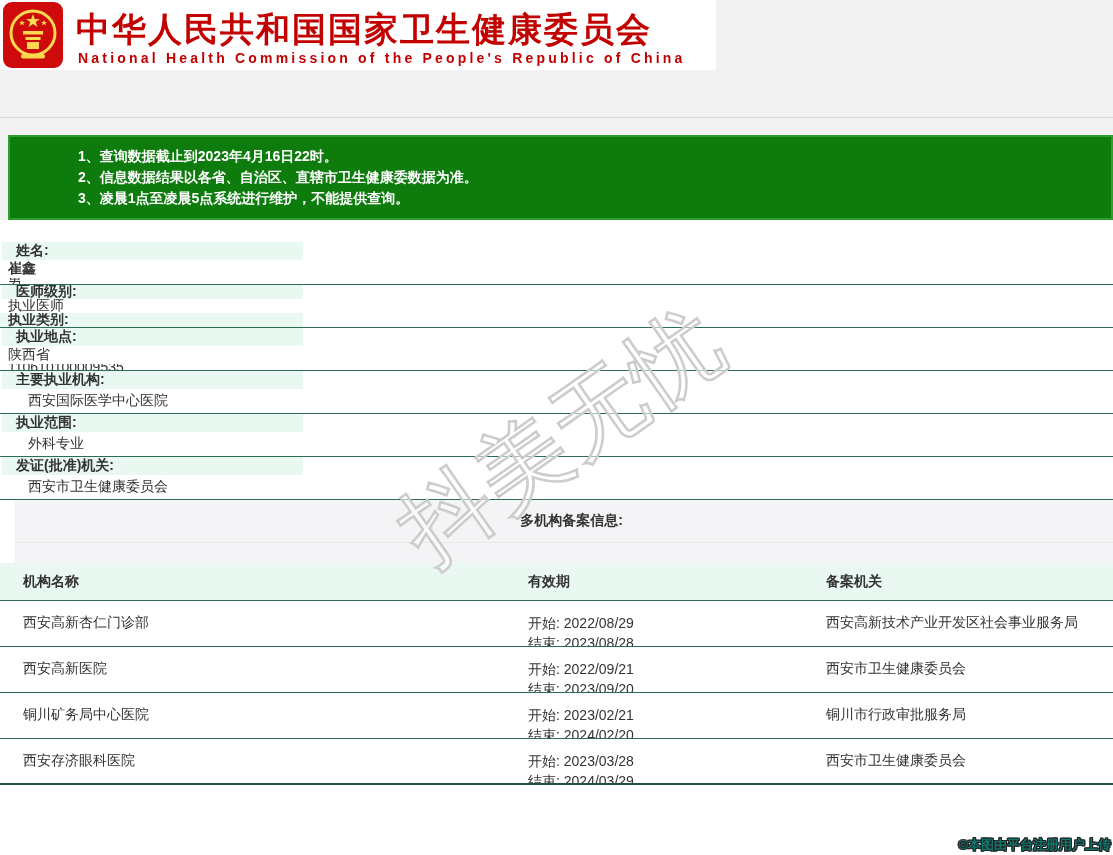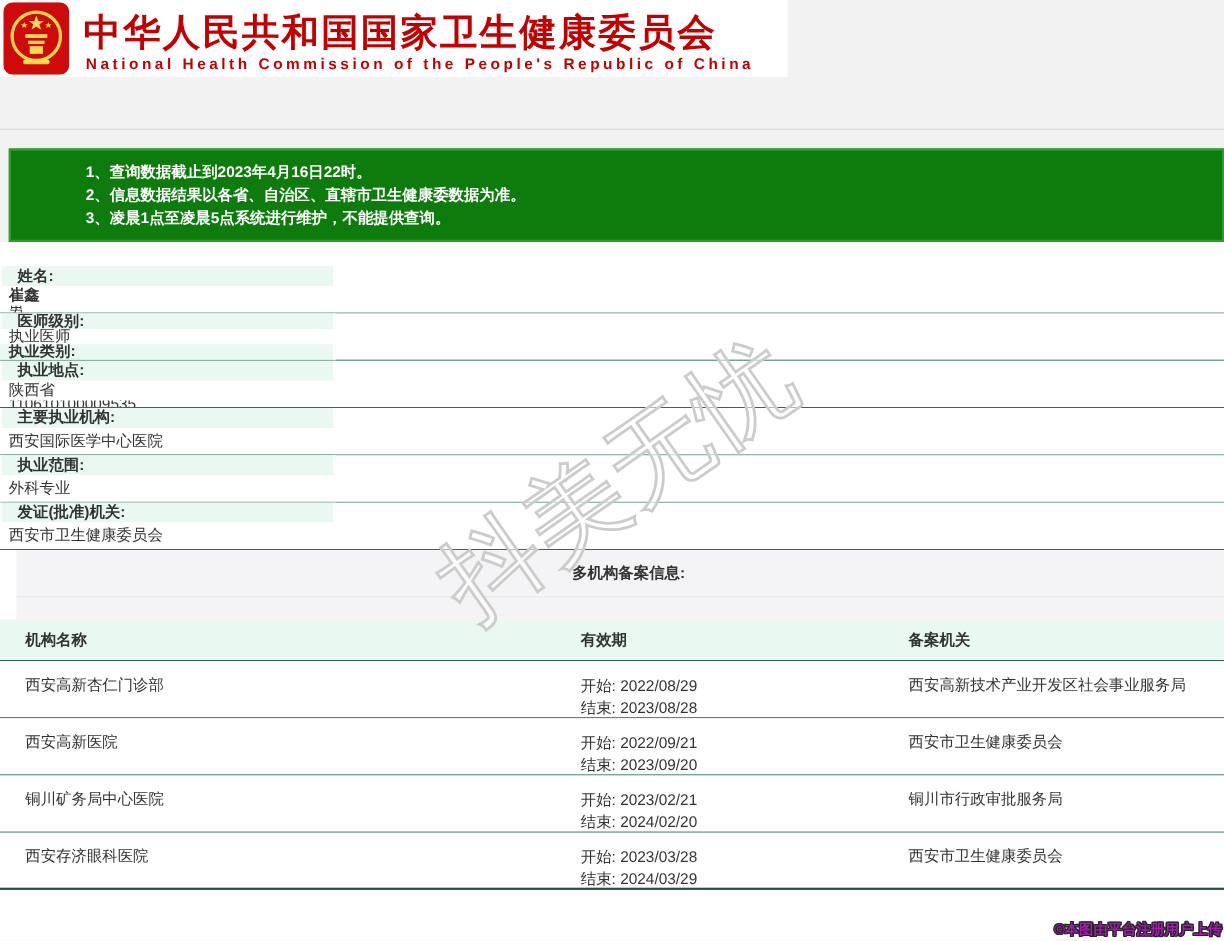--- a/index.html
+++ b/index.html
@@ -22,48 +22,48 @@
   .content{position:absolute;top:220px;left:0;width:1113px;height:635px;background:#ffffff;}
 
   
   .info-table{position:absolute;top:242px;left:0;width:1113px;}
   .irow{display:flex;height:43px;box-sizing:border-box;border-bottom:1px solid #2e6d55;background:#ffffff;flex-direction:column;}
   .cell{box-sizing:border-box;display:flex;align-items:center;font-size:14px;color:#333333;white-space:nowrap;overflow:hidden;}
   .lbl{background:#e9f8f0;width:305px;padding-left:14px;font-weight:bold;border-left:2px solid #ffffff;border-right:2px solid #ffffff;}
   .val1{width:306px;padding-left:8px;background:#ffffff;border-right:2px solid #ffffff;}
   .lbl2{background:#e9f8f0;width:305px;padding-left:8px;font-weight:bold;border-right:2px solid #ffffff;}
   .val2{flex:1;padding-left:8px;background:#ffffff;}
-  .valwide{flex:1;padding-left:8px;background:#ffffff;}
+  .valwide{flex:1;padding-left:8px;background:#ffffff;margin-left:20px;}
   .bold{font-weight:bold;}
 
   
   .section-band{position:absolute;top:500px;left:0;width:1113px;height:63px;background:#f4f4f6;margin-left:15px;}
   .section-title-row{height:42px;border-bottom:1px solid #e9e9e9;display:flex;align-items:center;justify-content:center;
                      font-size:14px;font-weight:bold;color:#333333;}
 
   
   .filing-table{position:absolute;top:563px;left:0;width:1113px;}
   .fhead{display:flex;height:38px;box-sizing:border-box;background:#e9f8f0;border-bottom:1px solid #2e6d55;}
   .fhead .fc{font-weight:bold;display:flex;align-items:center;}
-  .frow{display:flex;height:52px;box-sizing:border-box;background:#ffffff;border-bottom:1px solid #2e6d55;}
+  .frow{display:flex;height:46px;box-sizing:border-box;background:#ffffff;border-bottom:1px solid #2e6d55;}
   .frow:last-child{border-bottom:2px solid #24503f;}
   .fc{box-sizing:border-box;font-size:14px;color:#333333;white-space:nowrap;overflow:hidden;}
   .fc1{width:520px;padding-left:23px;}
   .fc2{width:300px;padding-left:8px;}
   .fc3{flex:1;padding-left:6px;}
   .frow .fc1,.frow .fc3{padding-top:13px;}
   .frow .fc2{padding-top:12px;line-height:20px;}
 
   
   .watermark{position:absolute;left:562px;top:437px;transform:translate(-50%,-50%) rotate(-35deg);
              font-size:90px;letter-spacing:2px;color:rgba(255,255,255,0.55);
              -webkit-text-stroke:2.5px #cccccc;white-space:nowrap;z-index:5;pointer-events:none;}
 
   
-  .copyright{position:absolute;right:2px;top:836px;z-index:6;font-size:13px;font-weight:bold;color:#a21caf;
+  .copyright{position:absolute;right:2px;top:836px;z-index:6;font-size:13px;font-weight:bold;color:#0f766e;
              text-shadow:-1px -1px 0 #222,1px -1px 0 #222,-1px 1px 0 #222,1px 1px 0 #222,0 1px 0 #222,0 -1px 0 #222,1px 0 0 #222,-1px 0 0 #222;
              white-space:nowrap;margin-left:6px;}
 </style>
 </head>
 <body>
 
 <div id="page">
 
   <div class="header-band">
     <svg class="emblem" viewBox="0 0 60 66">

